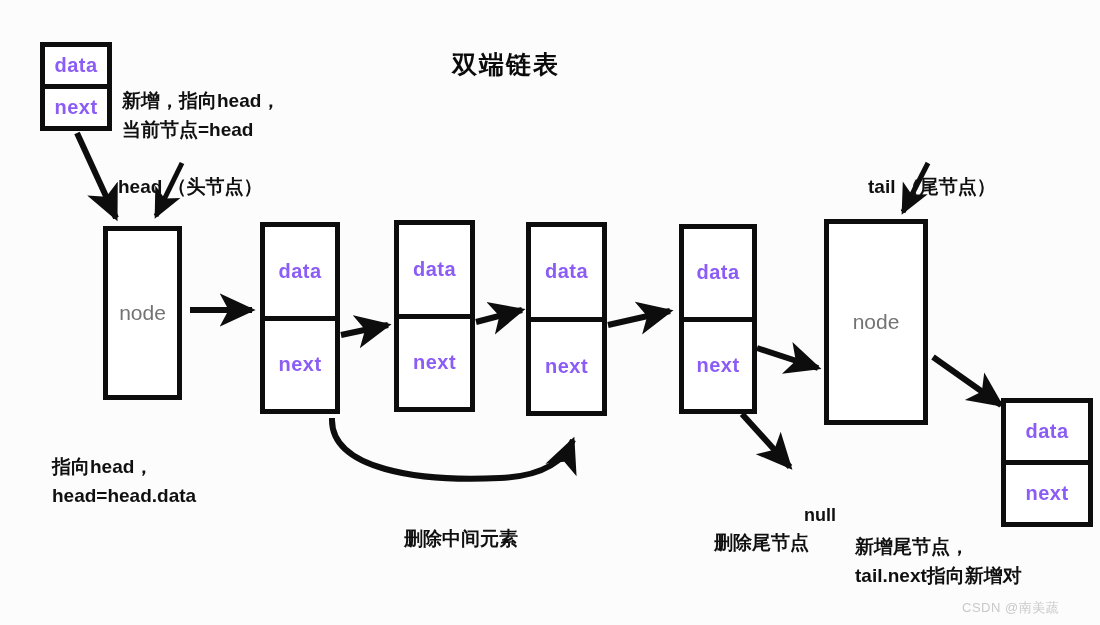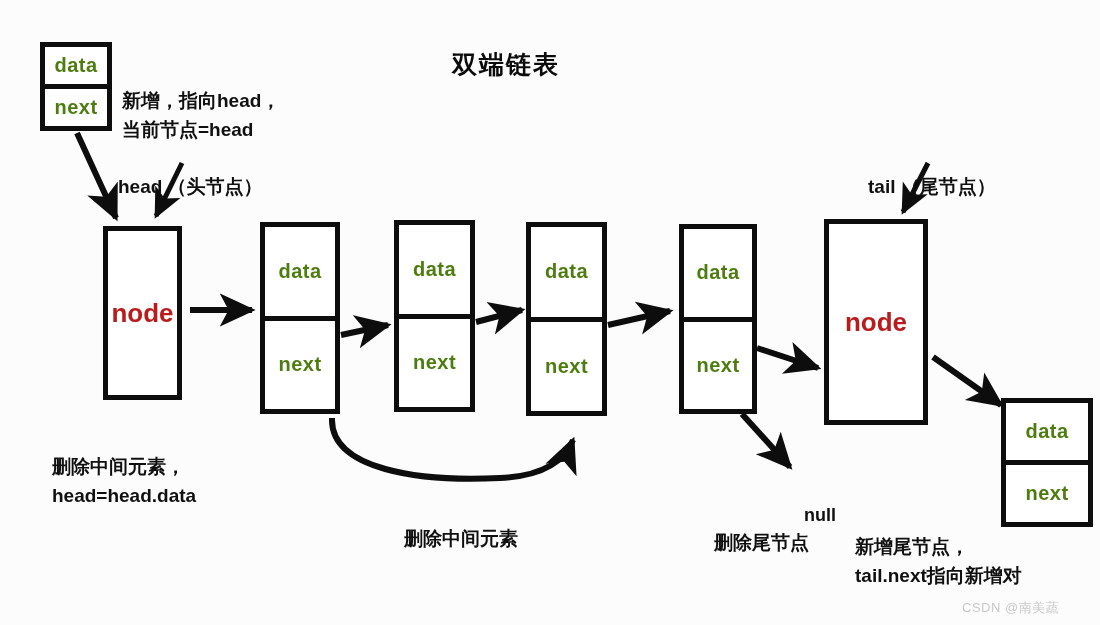--- a/index.html
+++ b/index.html
@@ -32,35 +32,35 @@
     background: #ffffff;
     display: flex;
     flex-direction: column;
   }
   .cell {
     flex: 1 1 50%;
     display: flex;
     align-items: center;
     justify-content: center;
     font-weight: bold;
-    color: #4d7c0f;
+    color: #8b5cf6;
     font-size: 20px;
     letter-spacing: 0.5px;
   }
   .cell.divider {
     border-top: 5px solid #0d0d0d;
   }
   .single-cell {
     flex: 1 1 100%;
     display: flex;
     align-items: center;
     justify-content: center;
-    font-weight: bold;
-    color: #b91c1c;
-    font-size: 26px;
+    font-weight: normal;
+    color: #737373;
+    font-size: 21px;
   }
   .lbl {
     position: absolute;
     font-weight: bold;
     color: #101010;
     font-size: 19px;
     white-space: nowrap;
     line-height: 1.55;
     margin-top: 24px;
   }
@@ -162,21 +162,21 @@
   <div class="node-box" style="left:824px; top:219px; width:104px; height:206px;">
     <div class="single-cell">node</div>
   </div>
 
   <div class="node-box" style="left:1001px; top:398px; width:92px; height:129px;">
     <div class="cell">data</div>
     <div class="cell divider">next</div>
   </div>
 
   <div class="lbl" style="left:52px; top:428px;">
-    <div>删除中间元素，</div>
+    <div>指向head，</div>
     <div>head=head.data</div>
   </div>
 
   <div class="lbl" style="left:404px; top:500px;">删除中间元素</div>
 
   <div class="lbl small" style="left:804px; top:478px;">null</div>
 
   <div class="lbl" style="left:714px; top:504px;">删除尾节点</div>
 
   <div class="lbl" style="left:855px; top:508px;">

